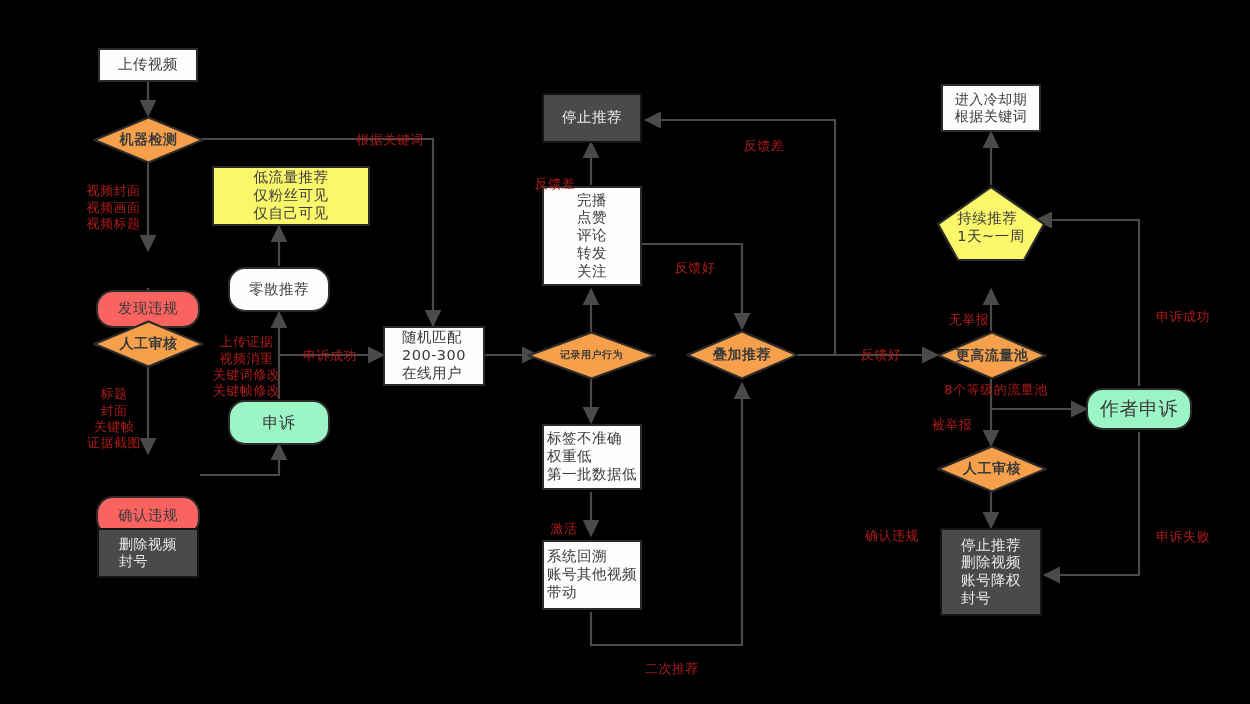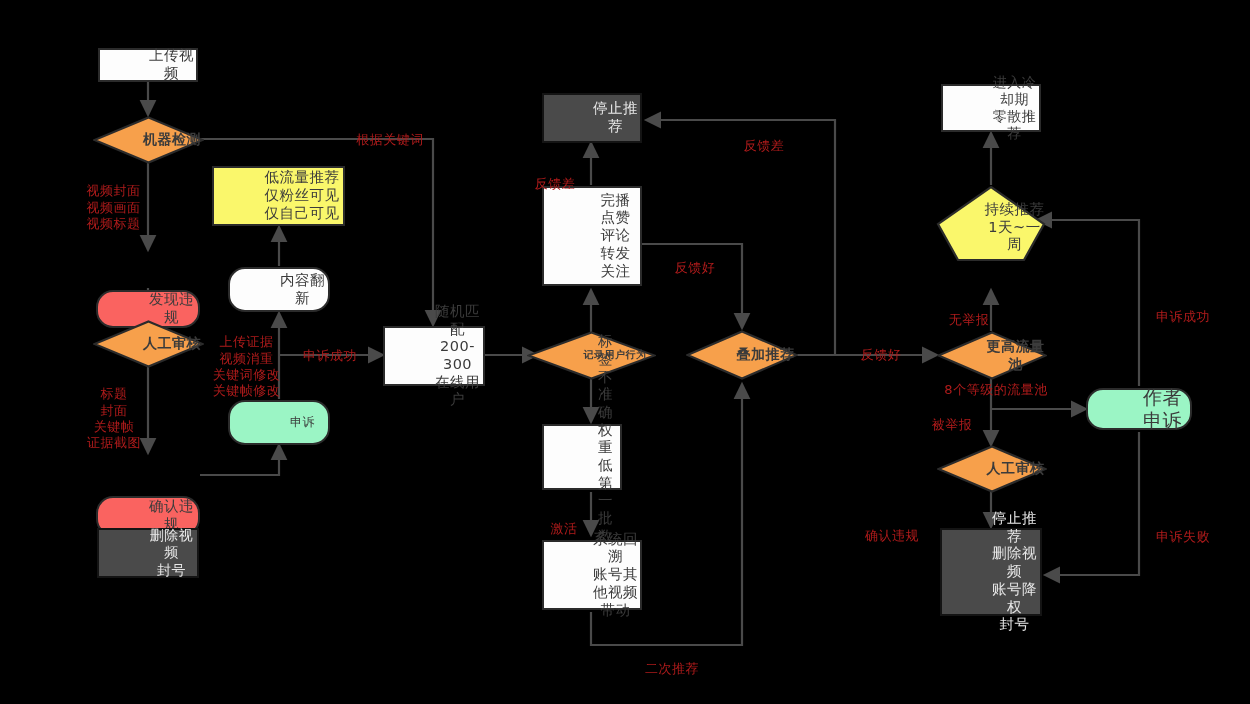--- a/index.html
+++ b/index.html
@@ -3,22 +3,22 @@
 <meta charset="utf-8">
 <title>Flowchart</title>
 <style>
   html,body{margin:0;padding:0;background:#000;}
   body{width:1250px;height:704px;overflow:hidden;
        font-family:"DejaVu Sans","Liberation Sans",sans-serif;}
   #canvas{position:relative;width:1250px;height:704px;background:#000;}
   svg#edges{position:absolute;left:0;top:0;width:1250px;height:704px;}
 
   .node{position:absolute;box-sizing:border-box;display:flex;
-        align-items:center;justify-content:center;text-align:center;
-        line-height:1.22;letter-spacing:.5px;padding-left:47px;}
+        align-items:center;justify-content:center;text-align:left;
+        line-height:1.22;letter-spacing:.5px;}
   .node .txt{display:block;white-space:pre-line;}
 
   
   .rect{border:2px solid #2b2b2b;}
   .rect.white{background:#fdfdfd;color:#3b3b3b;}
   .rect.dark{background:#4a4a4a;color:#e8e8e8;border-color:#141414;}
   .rect.yellow{background:#faf76b;color:#3b3b3b;border-color:#2b2b2b;}
 
   
   .pill{border:2px solid #2b2b2b;border-radius:17px;}
@@ -111,42 +111,42 @@
     <span class="txt">上传视频</span>
   </div>
 
   <div class="node diamond" style="left:93px;top:116px;width:111px;height:48px;font-size:14px;">
     <svg class="dshape" viewBox="0 0 111 48" preserveAspectRatio="none">
       <polygon points="55.5,1.5 109.5,24 55.5,46.5 1.5,24" fill="#f7a04b" stroke="#2b2b2b" stroke-width="2.2"></polygon>
     </svg>
     <span class="txt">机器检测</span>
   </div>
 
-  <div class="node rect yellow" style="left:212px;top:166px;width:133px;height:60px;font-size:14.5px;">
+  <div class="node rect yellow" style="left:212px;top:166px;width:158px;height:60px;font-size:14.5px;">
     <span class="txt">低流量推荐
 仅粉丝可见
 仅自己可见</span>
   </div>
 
   <div class="node pill red" style="left:96px;top:250px;width:104px;height:38px;font-size:14.5px;">
     <span class="txt">发现违规</span>
   </div>
 
   <div class="node pill white" style="left:228px;top:267px;width:102px;height:45px;font-size:14.5px;">
-    <span class="txt">内容翻新</span>
+    <span class="txt">零散推荐</span>
   </div>
 
   <div class="node diamond" style="left:93px;top:320px;width:111px;height:48px;font-size:14px;">
     <svg class="dshape" viewBox="0 0 111 48" preserveAspectRatio="none">
       <polygon points="55.5,1.5 109.5,24 55.5,46.5 1.5,24" fill="#f7a04b" stroke="#2b2b2b" stroke-width="2.2"></polygon>
     </svg>
     <span class="txt">人工审核</span>
   </div>
 
-  <div class="node pill green" style="left:228px;top:400px;width:102px;height:45px;font-size:12px;">
+  <div class="node pill green" style="left:228px;top:400px;width:102px;height:45px;font-size:16px;">
     <span class="txt">申诉</span>
   </div>
 
   <div class="node pill red" style="left:96px;top:456px;width:104px;height:40px;font-size:14.5px;">
     <span class="txt">确认违规</span>
   </div>
 
   <div class="node rect dark" style="left:97px;top:528px;width:102px;height:50px;font-size:14px;">
     <span class="txt">删除视频
 封号</span>
@@ -177,35 +177,35 @@
     <span class="txt">记录用户行为</span>
   </div>
 
   <div class="node diamond" style="left:686px;top:330px;width:112px;height:50px;font-size:14px;">
     <svg class="dshape" viewBox="0 0 112 50" preserveAspectRatio="none">
       <polygon points="56,1.5 110.5,25 56,48.5 1.5,25" fill="#f7a04b" stroke="#2b2b2b" stroke-width="2.2"></polygon>
     </svg>
     <span class="txt">叠加推荐</span>
   </div>
 
-  <div class="node rect white" style="left:542px;top:424px;width:80px;height:66px;font-size:14.5px;">
+  <div class="node rect white" style="left:542px;top:424px;width:100px;height:66px;font-size:14.5px;">
     <span class="txt">标签不准确
 权重低
 第一批数据低</span>
   </div>
 
   <div class="node rect white" style="left:542px;top:540px;width:100px;height:70px;font-size:14.5px;">
     <span class="txt">系统回溯
 账号其他视频
 带动</span>
   </div>
 
   <div class="node rect white" style="left:941px;top:84px;width:100px;height:48px;font-size:14px;">
     <span class="txt">进入冷却期
-零散推荐</span>
+根据关键词</span>
   </div>
 
   <div class="node penta" style="left:935px;top:185px;width:112px;height:77px;font-size:14.5px;">
     <svg class="pshape" viewBox="0 0 112 77" preserveAspectRatio="none">
       <polygon points="56,2 109,39 89,75 23,75 3,39" fill="#faf76b" stroke="#2b2b2b" stroke-width="2.2"></polygon>
     </svg>
     <span class="txt" style="padding-top:8px;">持续推荐
 1天~一周</span>
   </div>
 

